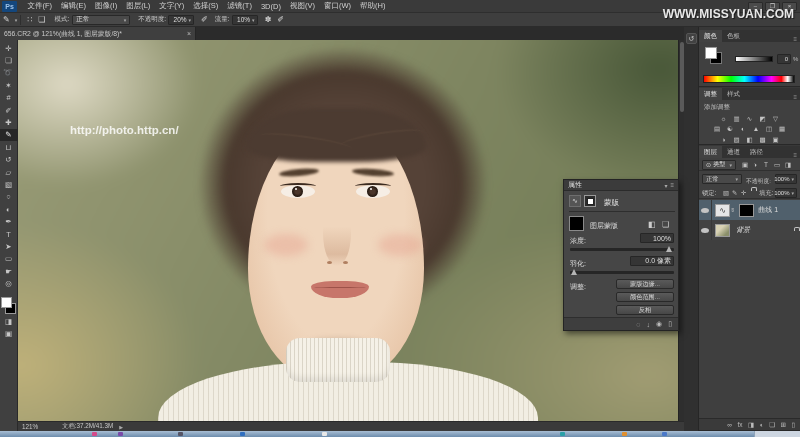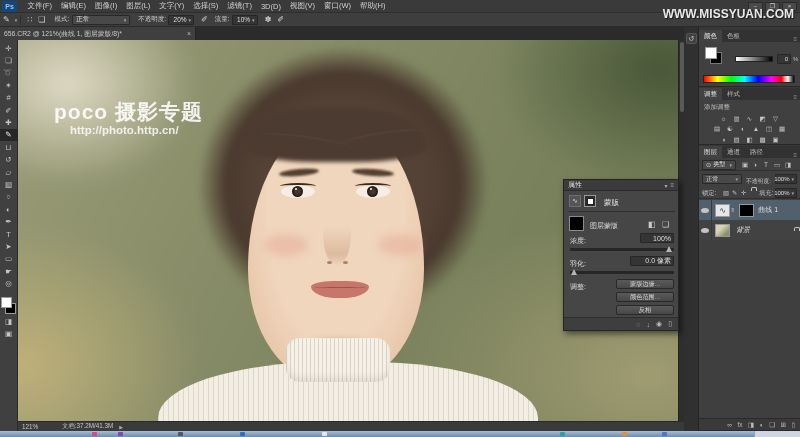--- a/index.html
+++ b/index.html
@@ -220,21 +220,20 @@
   <div class="nostril" style="left:309px;top:221px"></div>
   <div class="nostril" style="left:325px;top:221px"></div>
   <div class="blush" style="left:246px;top:194px"></div>
   <div class="blush" style="left:360px;top:194px"></div>
   <div class="mouth">
       <div class="lipline"></div>
     </div>
   <div class="chin-shadow"></div>
   <div class="sweater"></div>
   <div class="collar"></div>
-  <div class="wm1">poco 摄影专题</div>
   <div class="wm2">http://photo.http.cn/</div>
 </div>
 <div class="vscroll">
     <div class="vthumb"></div>
   </div>
 
 <div class="props">
   <div class="props-hd">
     <span>属性</span>
     <span class="hicons">

